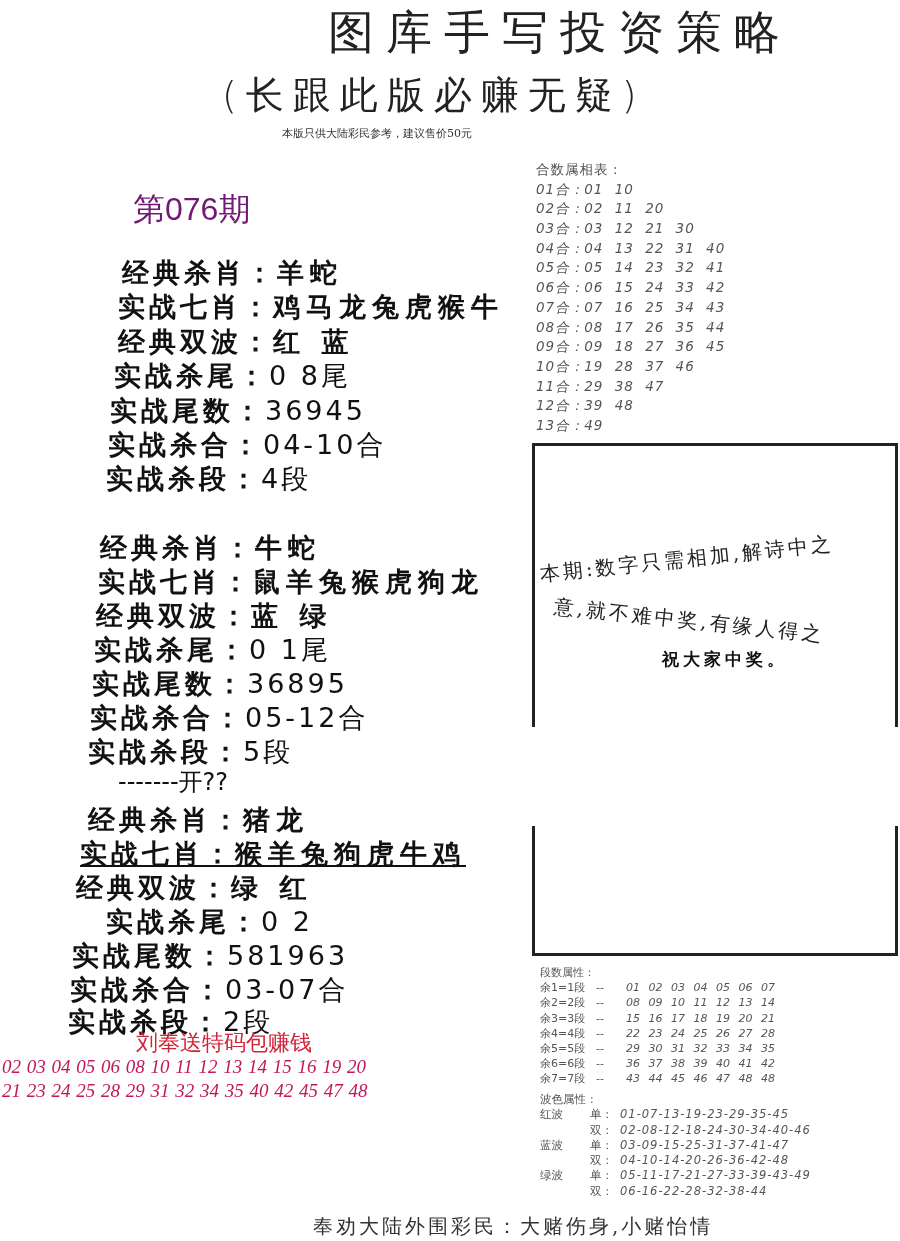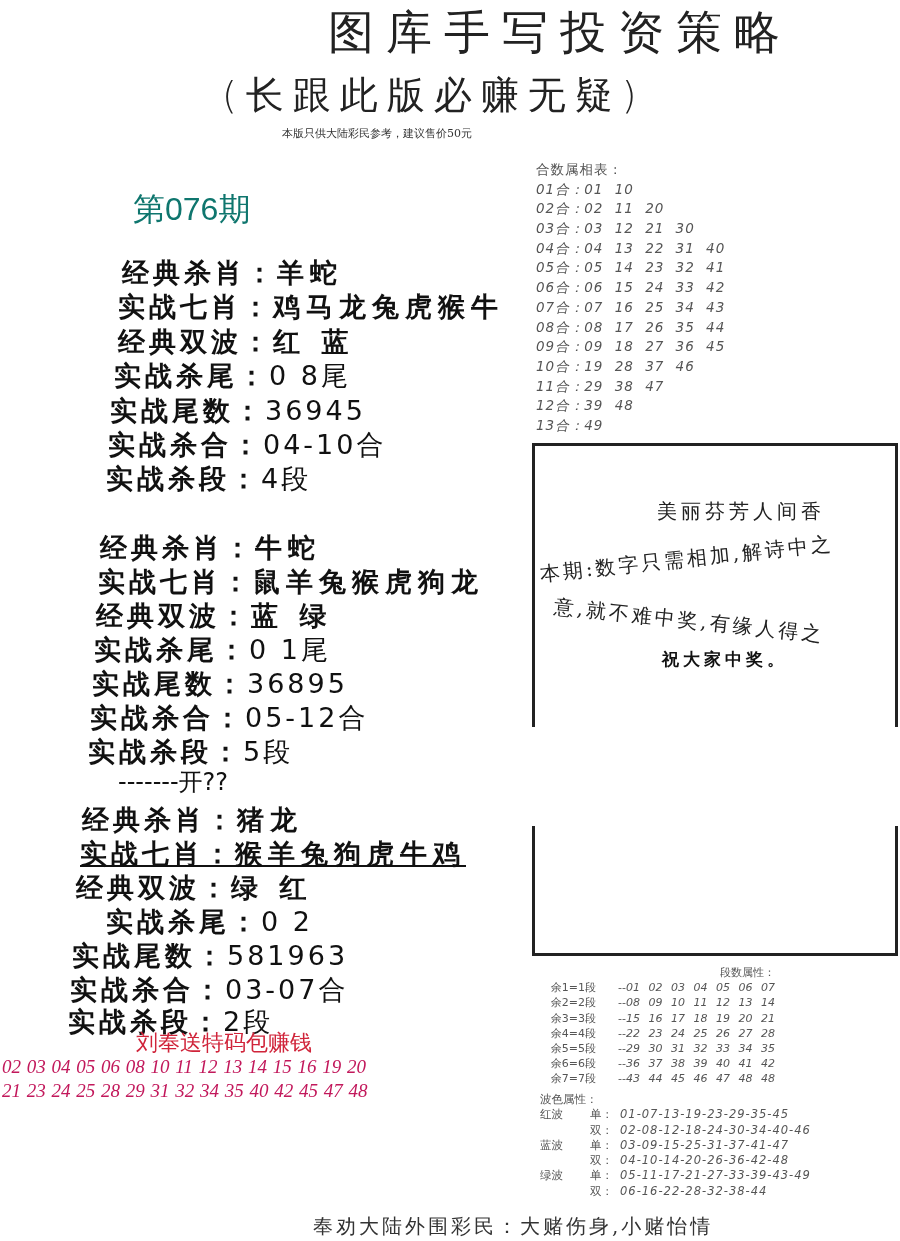--- a/index.html
+++ b/index.html
@@ -7,21 +7,21 @@
          font-family: "DejaVu Serif", serif; color: #1a1a1a; }
   .abs { position: absolute; }
 
   .title { left: 328px; top: 2px; font-size: 46px; letter-spacing: 12px;
            font-family: "DejaVu Sans", sans-serif; font-weight: 300; color: #222; white-space: nowrap; }
   .subtitle { left: 222px; top: 70px; font-size: 38px; letter-spacing: 9px;
               font-family: "DejaVu Sans", sans-serif; font-weight: 300; color: #222; white-space: nowrap; }
   .note { left: 282px; top: 126px; font-size: 11px; color: #333; white-space: nowrap; }
 
   .issue { left: 133px; top: 188px; font-size: 32px; font-family: "Liberation Sans", sans-serif;
-           color: #0f766e; white-space: nowrap; }
+           color: #701a75; white-space: nowrap; }
 
   .block .row { position: absolute; font-size: 27px; font-weight: bold; white-space: nowrap;
                 font-family: "DejaVu Serif", serif; letter-spacing: 4px; color: #111; }
   .block .row .val { font-weight: normal; font-family: "DejaVu Sans", sans-serif; letter-spacing: 3px; }
   .block .row .val.cn { font-weight: bold; font-family: "DejaVu Serif", serif; letter-spacing: 6px; }
 
   .divider { left: 118px; top: 766px; font-size: 24px; font-family: "DejaVu Sans", sans-serif; white-space: nowrap; color:#111; }
 
   .promo { left: 136px; top: 1028px; font-size: 22px; color: #d0243a; font-family: "DejaVu Serif", serif; white-space: nowrap; }
   .nums { left: 2px; font-size: 19px; color: #c2185b; font-family: "Liberation Serif", serif; white-space: nowrap; word-spacing: 1px; font-style: italic; }
@@ -36,21 +36,21 @@
   .poem-box .b-l1 { position:absolute; left:0; top:0; width:3px; height:284px; background:#222; }
   .poem-box .b-l2 { position:absolute; left:0; top:383px; width:3px; height:130px; background:#222; }
   .poem-box .b-r1 { position:absolute; right:0; top:0; width:3px; height:284px; background:#222; }
   .poem-box .b-r2 { position:absolute; right:0; top:383px; width:3px; height:130px; background:#222; }
   .poem-title { left: 125px; top: 55px; font-size: 20px; letter-spacing: 4px; color:#222; white-space: nowrap; }
   .poem-l1 { left: 8px; top: 118px; font-size: 20px; letter-spacing: 3px; color:#222; white-space: nowrap; transform: rotate(-6deg); transform-origin: left center; }
   .poem-l2 { left: 22px; top: 150px; font-size: 20px; letter-spacing: 3px; color:#222; white-space: nowrap; transform: rotate(6deg); transform-origin: left center; }
   .poem-wish { left: 130px; top: 205px; font-size: 17px; font-weight: bold; letter-spacing: 4px; color:#111; white-space: nowrap; }
 
   .seg-table { left: 540px; top: 965px; font-size: 11px; color: #555; font-family: "DejaVu Sans", sans-serif; }
-  .seg-table .line { height: 15.2px; line-height: 15.2px; white-space: nowrap; text-align: right; }
+  .seg-table .line { height: 15.2px; line-height: 15.2px; white-space: nowrap; }
   .seg-table .lbl { display:inline-block; width: 56px; }
   .seg-table .dash { display:inline-block; width: 30px; }
   .seg-table .vals { font-style: italic; word-spacing: 5px; }
 
   .wave-table { left: 540px; top: 1092px; font-size: 11.5px; color: #555; font-family: "DejaVu Sans", sans-serif; }
   .wave-table .line { height: 15.3px; line-height: 15.3px; white-space: nowrap; }
   .wave-table .wname { display:inline-block; width: 50px; }
   .wave-table .parity { display:inline-block; width: 30px; }
   .wave-table .vals { font-style: italic; letter-spacing: 1px; }
 
@@ -81,21 +81,21 @@
   <div class="row" style="left:96px;top:598px;"><span>经典双波：</span><span class="val cn">蓝 绿</span></div>
   <div class="row" style="left:94px;top:632px;"><span>实战杀尾：</span><span class="val">0 1尾</span></div>
   <div class="row" style="left:92px;top:666px;"><span>实战尾数：</span><span class="val">36895</span></div>
   <div class="row" style="left:90px;top:700px;"><span>实战杀合：</span><span class="val">05-12合</span></div>
   <div class="row" style="left:88px;top:734px;"><span>实战杀段：</span><span class="val">5段</span></div>
 </div>
 
 <div class="abs divider">-------开??</div>
 
 <div class="block">
-  <div class="row" style="left:82px;top:802px;"><span>经典杀肖：</span><span class="val cn">猪龙</span></div>
+  <div class="row" style="left:88px;top:802px;"><span>经典杀肖：</span><span class="val cn">猪龙</span></div>
   <div class="row" style="left:80px;top:836px;text-decoration:underline;"><span>实战七肖：</span><span class="val cn">猴羊兔狗虎牛鸡</span></div>
   <div class="row" style="left:76px;top:870px;"><span>经典双波：</span><span class="val cn">绿 红</span></div>
   <div class="row" style="left:74px;top:904px;margin-left:32px;"><span>实战杀尾：</span><span class="val">0 2</span></div>
   <div class="row" style="left:72px;top:938px;"><span>实战尾数：</span><span class="val">581963</span></div>
   <div class="row" style="left:70px;top:972px;"><span>实战杀合：</span><span class="val">03-07合</span></div>
   <div class="row" style="left:68px;top:1004px;"><span>实战杀段：</span><span class="val">2段</span></div>
 </div>
 
 <div class="abs promo">刘奉送特码包赚钱</div>
 <div class="abs nums" style="top:1056px;">02 03 04 05 06 08 10 11 12 13 14 15 16 19 20</div>
@@ -118,21 +118,20 @@
   <div class="line"><span>13合：</span><span class="nums-cell">49</span></div>
 </div>
 
 <div class="abs poem-box">
   <div class="b-top"></div>
   <div class="b-bot"></div>
   <div class="b-l1"></div>
   <div class="b-l2"></div>
   <div class="b-r1"></div>
   <div class="b-r2"></div>
-  <div class="abs poem-title">美丽芬芳人间香</div>
   <div class="abs poem-l1">本期:数字只需相加,解诗中之</div>
   <div class="abs poem-l2">意,就不难中奖,有缘人得之</div>
   <div class="abs poem-wish">祝大家中奖。</div>
 </div>
 
 <div class="abs seg-table">
   <div class="line">段数属性：</div>
   <div class="line"><span class="lbl">余1=1段</span><span class="dash">--</span><span class="vals">01 02 03 04 05 06 07</span></div>
   <div class="line"><span class="lbl">余2=2段</span><span class="dash">--</span><span class="vals">08 09 10 11 12 13 14</span></div>
   <div class="line"><span class="lbl">余3=3段</span><span class="dash">--</span><span class="vals">15 16 17 18 19 20 21</span></div>

